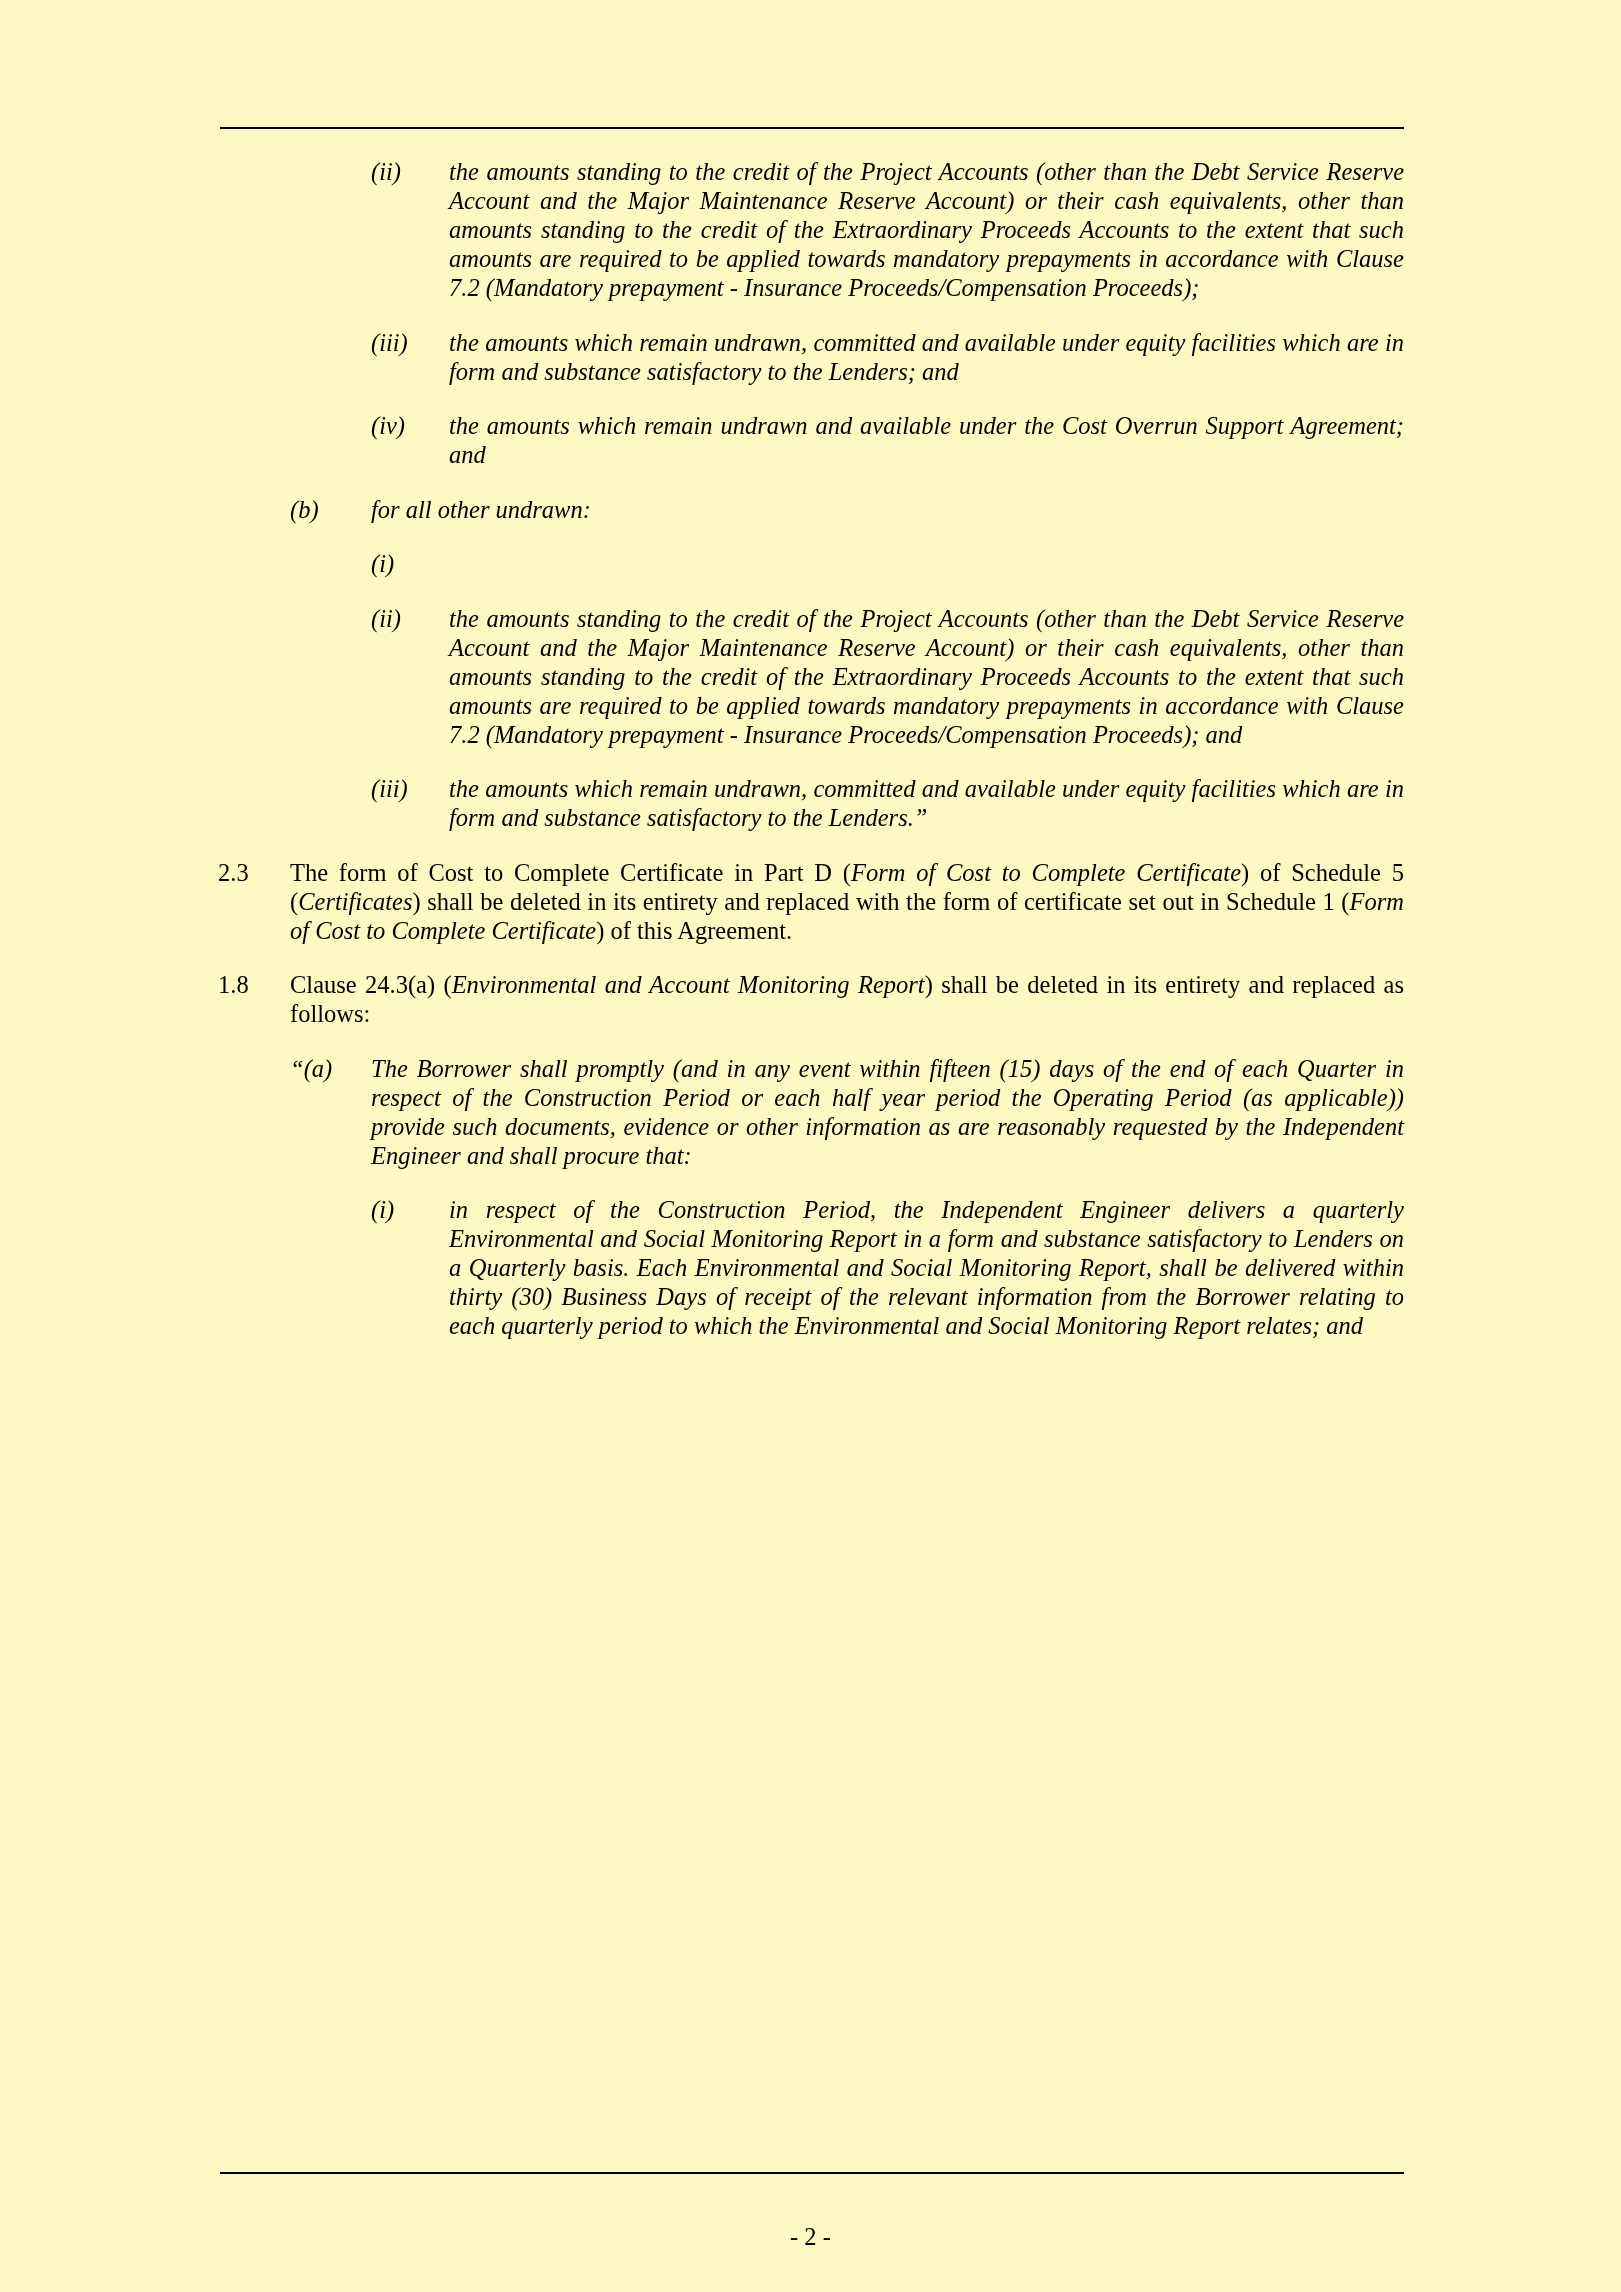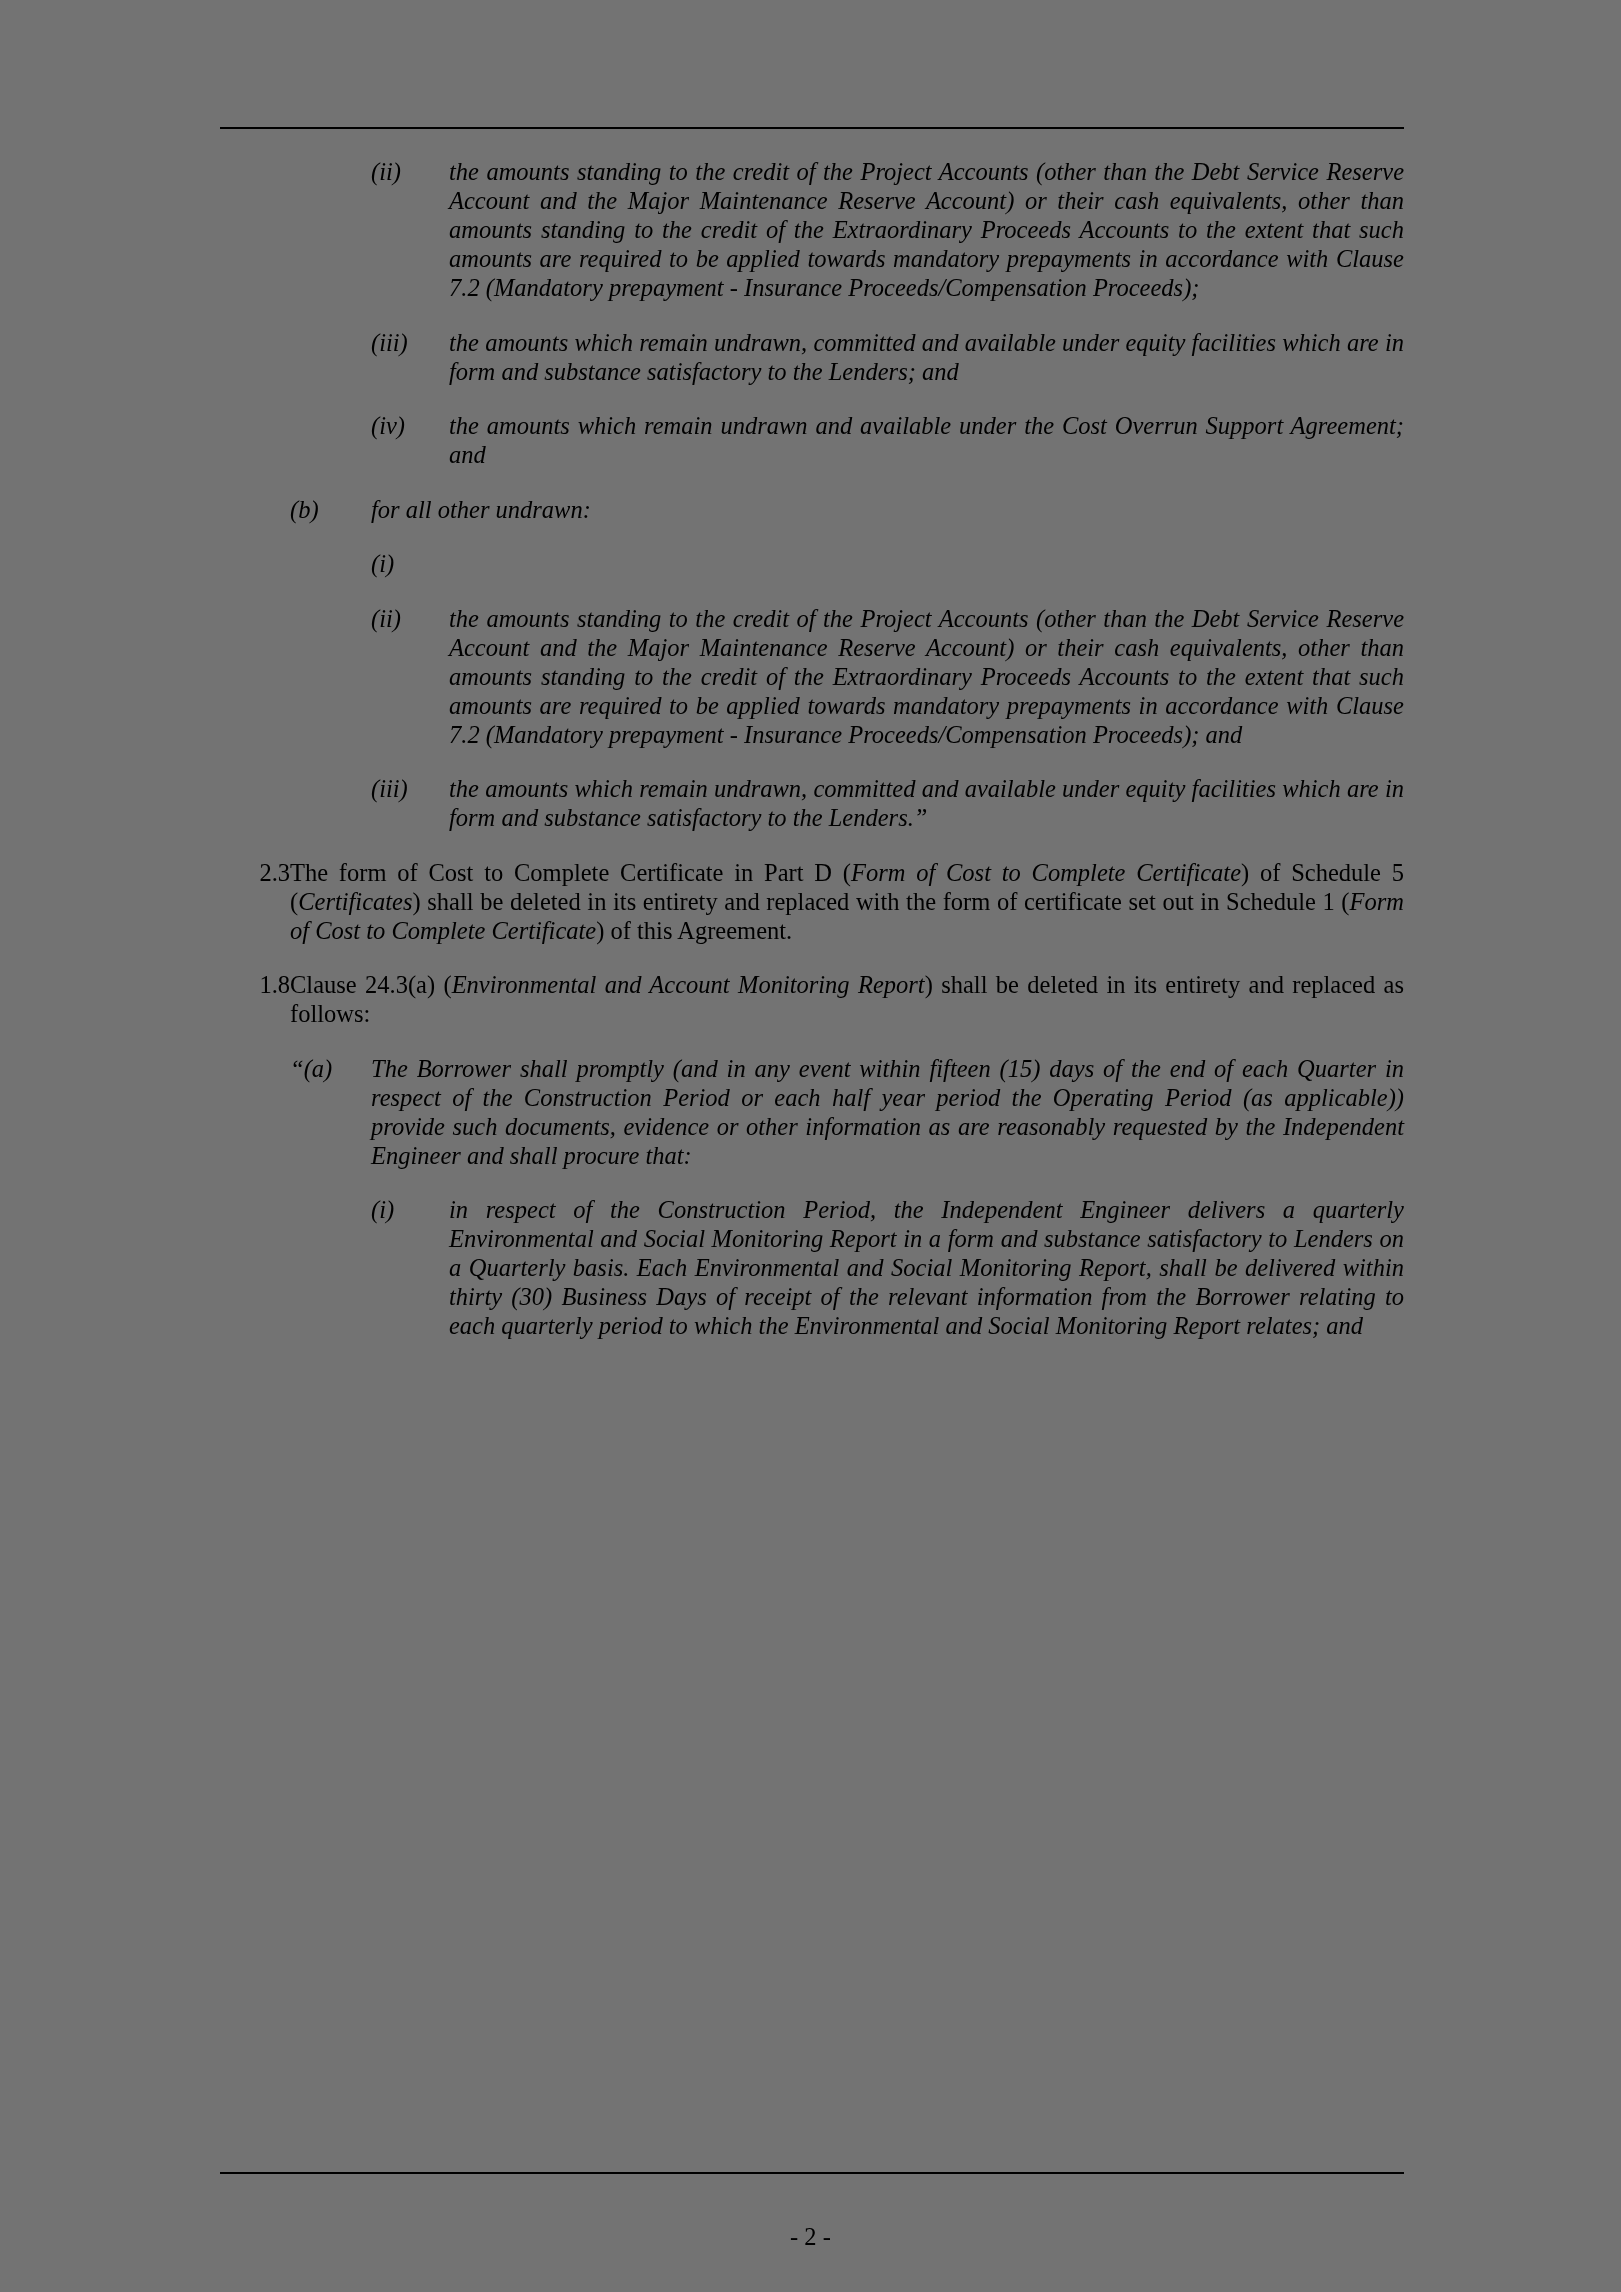--- a/index.html
+++ b/index.html
@@ -2,21 +2,21 @@
 <html><head>
 <meta charset="utf-8">
 <style>
   * { margin: 0; padding: 0; box-sizing: border-box; }
   html, body { background: #ffffff; }
   .page {
     position: relative;
     width: 1621px;
     height: 2293px;
     margin: 0 auto;
-    background: #737373;
+    background: #fef9c3;
     font-family: "Liberation Serif", serif;
     color: #000000;
     overflow: hidden;
   }
   .rule {
     position: absolute;
     left: 220px;
     width: 1184px;
     border-top: 2px solid #000000;
   }
@@ -30,21 +30,21 @@
     font-size: 24.5px;
     line-height: 29px;
   }
   .block {
     display: flex;
     margin-bottom: 25.5px;
   }
   .block:last-child { margin-bottom: 0; }
   .lbl { flex: none; }
   .txt { flex: 1 1 auto; text-align: justify; }
-  .lvl0 .lbl { width: 72px; text-align: right; }
+  .lvl0 .lbl { width: 72px; }
   .lvl1 { padding-left: 72px; }
   .lvl1 .lbl { width: 81px; }
   .lvl2 { padding-left: 153px; }
   .lvl2 .lbl { width: 78px; }
   .italic { font-style: italic; }
   .it { font-style: italic; }
   .page-number {
     position: absolute;
     top: 2223px;
     left: 0;

